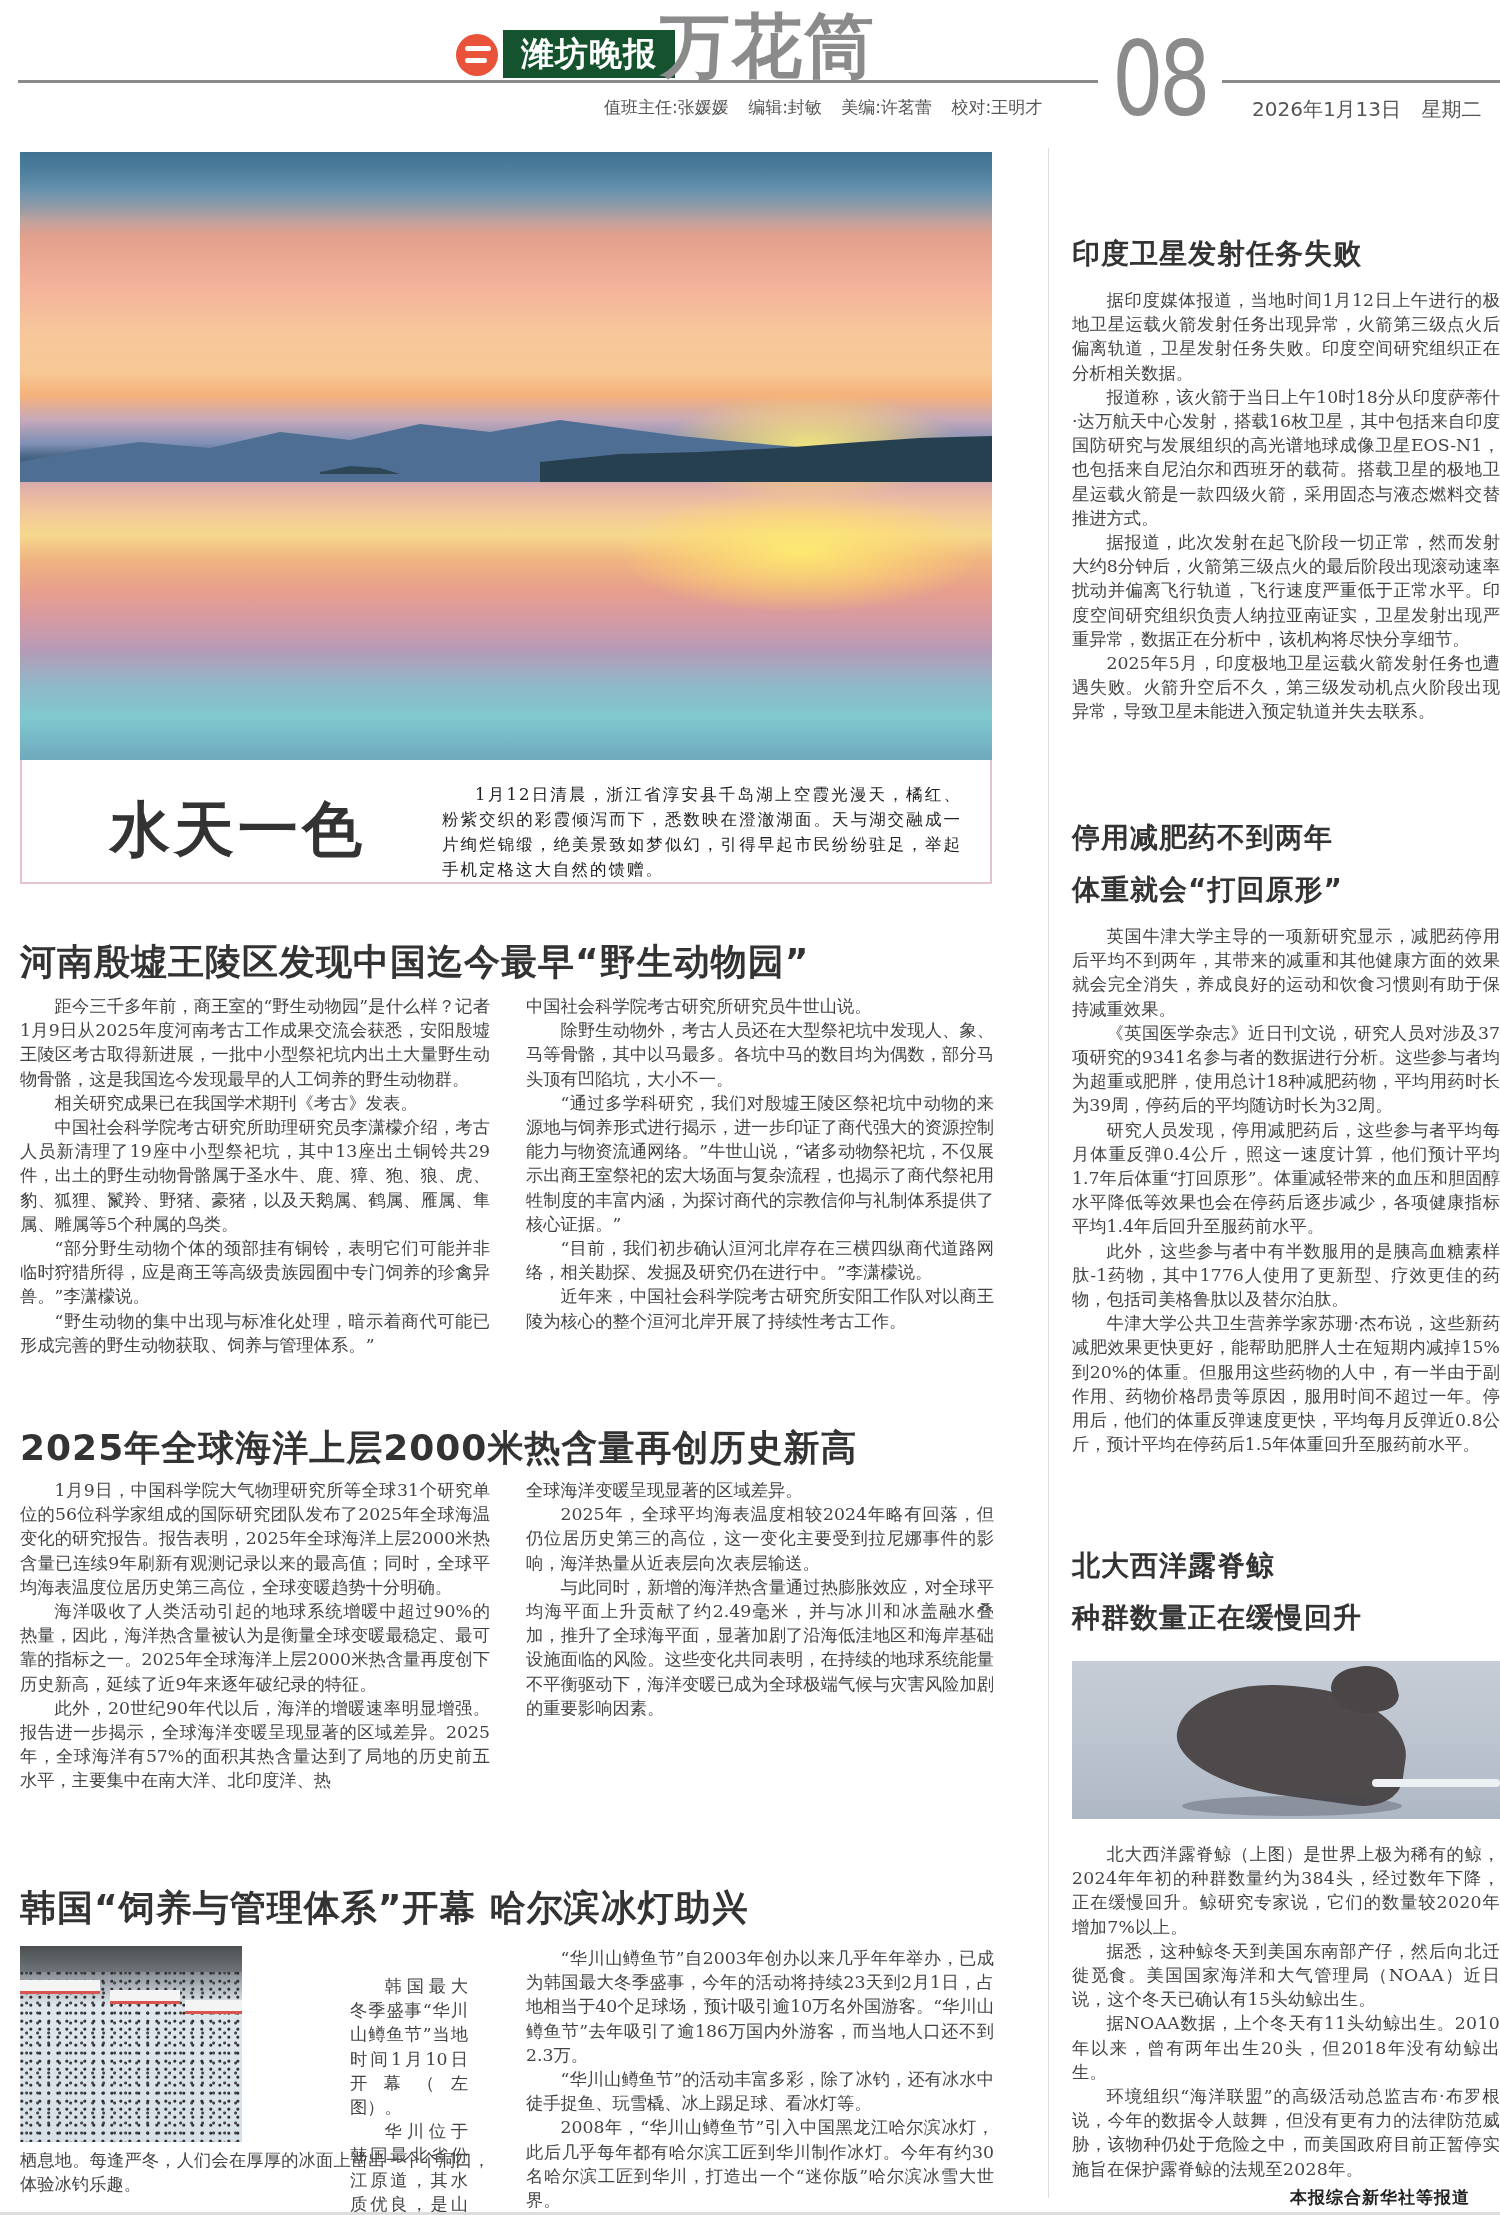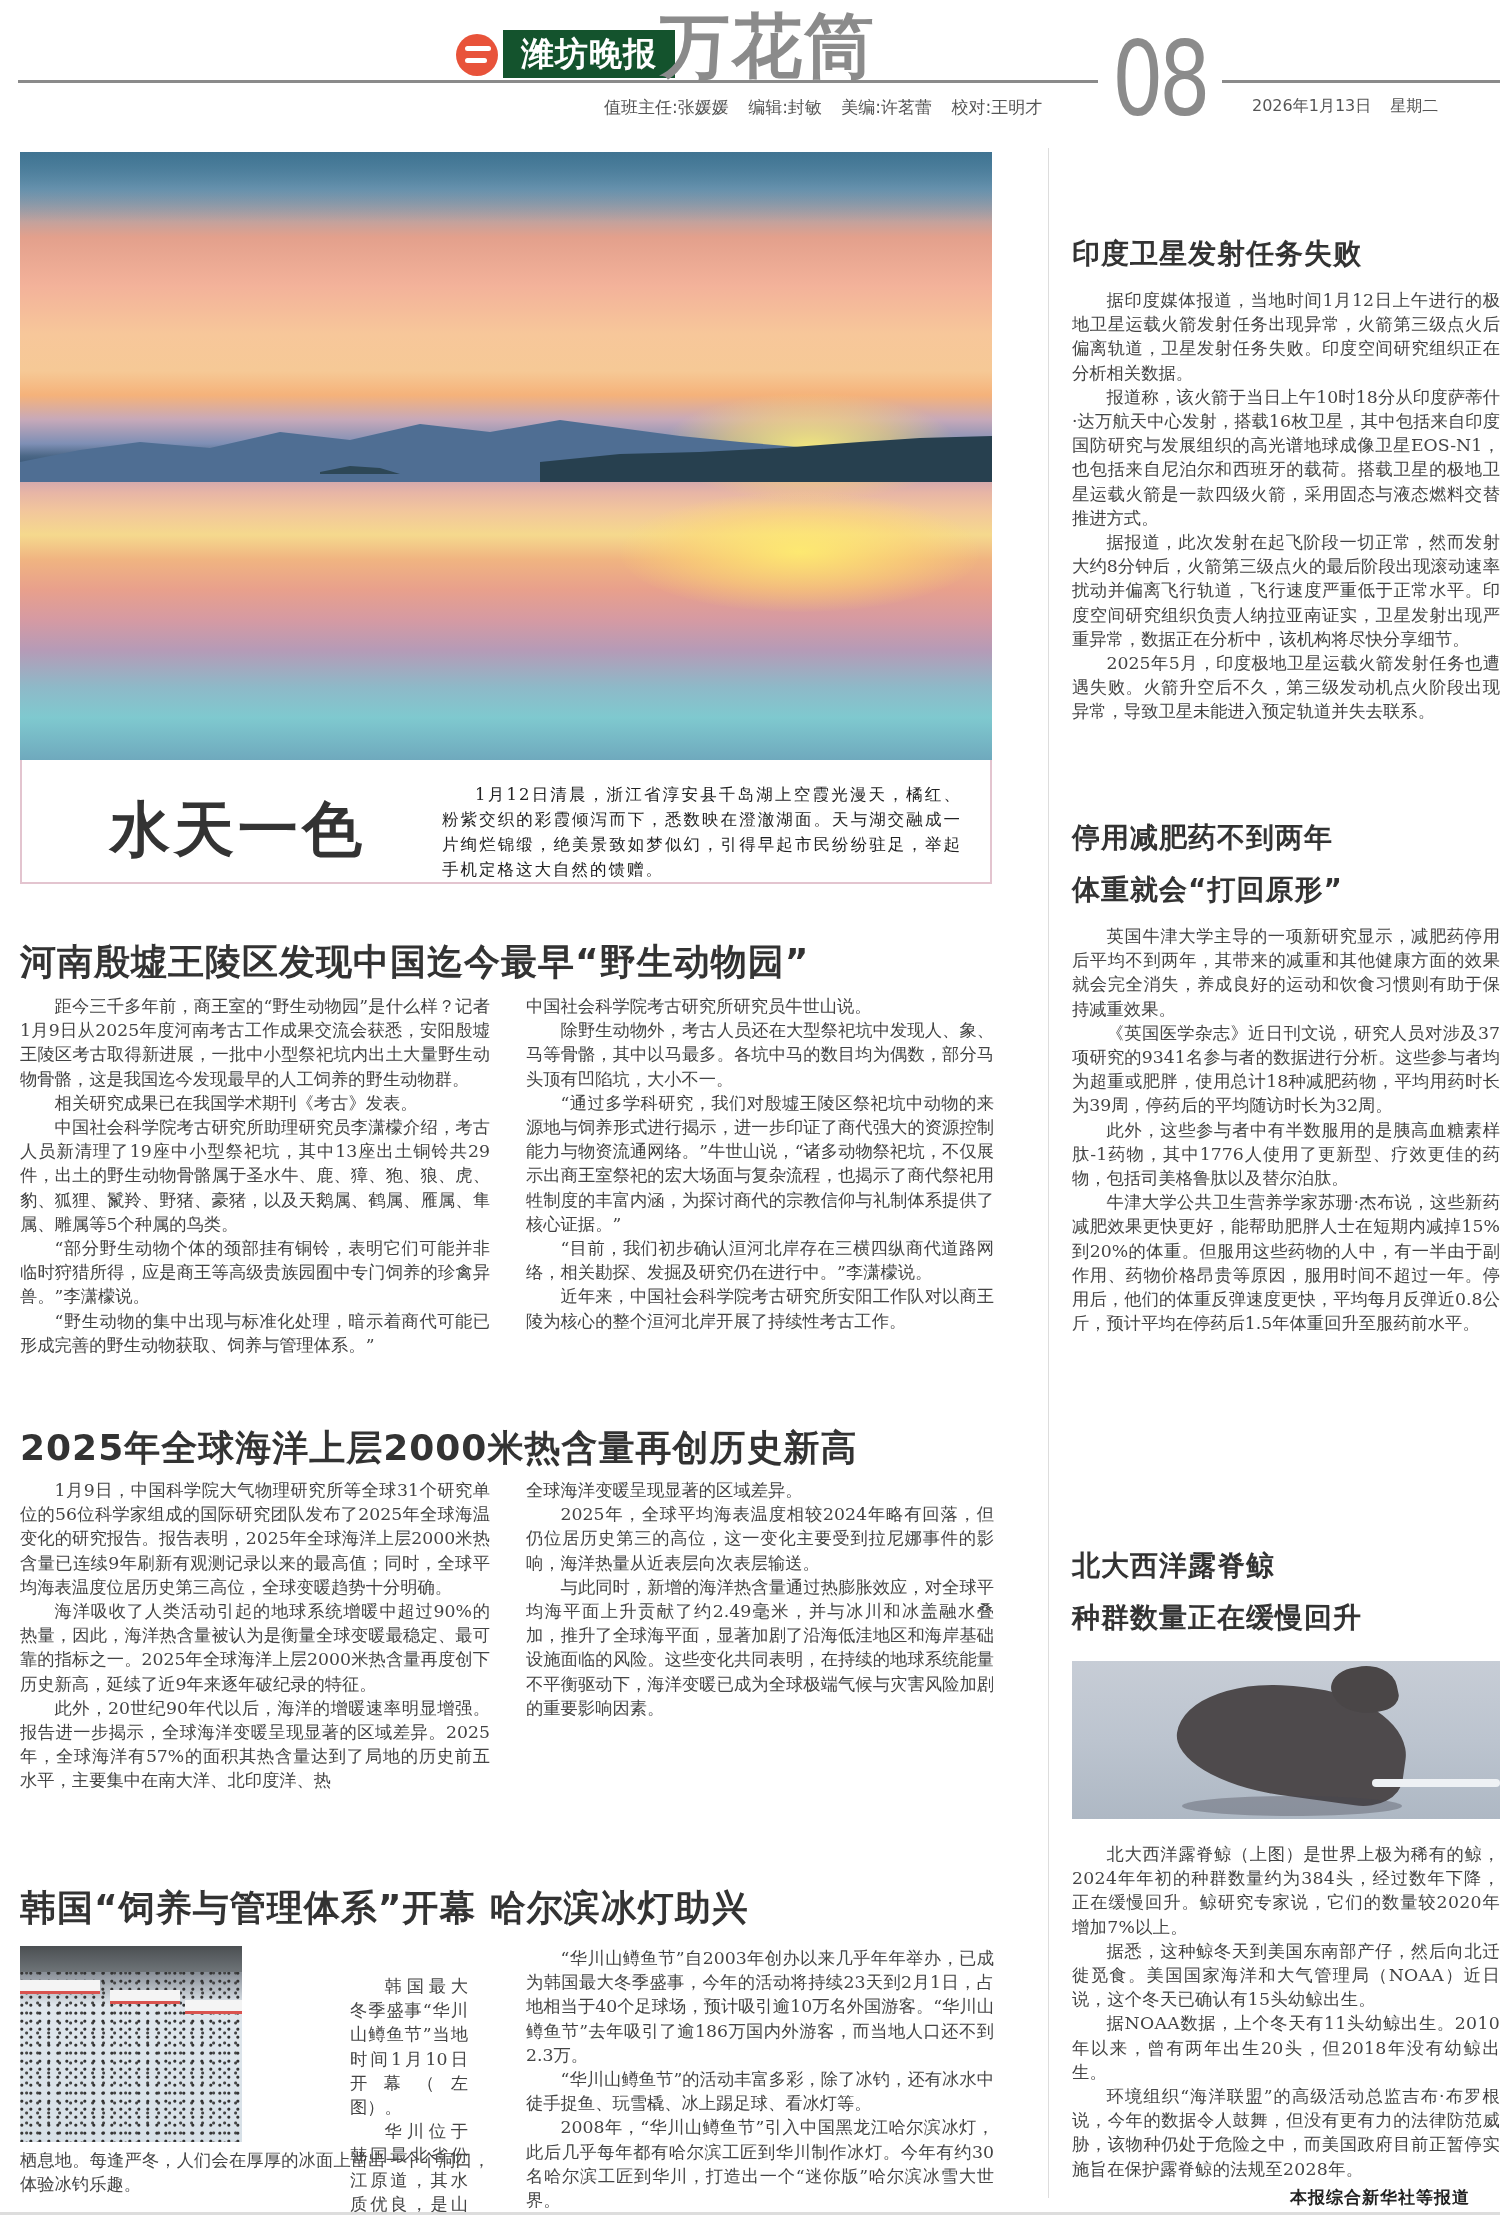--- a/index.html
+++ b/index.html
@@ -16,21 +16,21 @@
                 font-family: "DejaVu Sans", sans-serif; font-weight: bold; font-size: 33px; line-height: 48px; letter-spacing: 1px; }
   .section-name { position: absolute; left: 660px; top: 6px; font-family: "DejaVu Sans", sans-serif; font-weight: bold;
                   font-size: 70px; line-height: 80px; color: #8b8b8b; letter-spacing: 2px; }
   .rule-left { position: absolute; left: 18px; top: 80px; width: 1080px; height: 3px; background: #8a8a8a; }
   .rule-right { position: absolute; left: 1222px; top: 80px; width: 278px; height: 3px; background: #8a8a8a; }
   .page-number { position: absolute; left: 1112px; top: 24px; font-family: "DejaVu Sans", sans-serif; font-size: 104px;
                  line-height: 110px; color: #8b8b8b; letter-spacing: -6px; transform: scaleX(0.78); transform-origin: left top; }
   .credits { position: absolute; left: 604px; top: 96px; font-family: "DejaVu Sans", sans-serif; font-size: 17px; color: #555;
              white-space: nowrap; }
   .credits span { margin-right: 14px; }
-  .date { position: absolute; left: 1252px; top: 96px; font-family: "DejaVu Sans", sans-serif; font-size: 16px; color: #555; white-space: nowrap; }
+  .date { position: absolute; left: 1252px; top: 96px; font-family: "DejaVu Sans", sans-serif; font-size: 20px; color: #555; white-space: nowrap; }
   .date span + span { margin-left: 14px; }
 
   
   .hero-photo { position: absolute; left: 20px; top: 152px; width: 972px; height: 608px; overflow: hidden;
     background:
       linear-gradient(180deg,
         #4f8aa8 0%, #7fa6c0 6%, #e3a08c 14%, #f3b29a 22%, #f7c79a 30%, #f6c996 36%, #f5b27a 40%,
         #c7a9b9 44%, #7e8fb5 48%, #4b6786 50%, #3a5877 51.5%,
         #c9a2b0 53%, #e7b5a6 56%, #f2c69c 59%, #f5d98d 63%, #f0b481 67%, #e8a08c 72%,
         #d59aa3 77%, #b59bb7 82%, #8eb9c8 88%, #7fc9cf 93%, #6fa9bd 100%); }
@@ -176,20 +176,21 @@
   <p>2025年5月，印度极地卫星运载火箭发射任务也遭遇失败。火箭升空后不久，第三级发动机点火阶段出现异常，导致卫星未能进入预定轨道并失去联系。</p>
 </div>
 
 <h2 class="headline h-right" style="top:812px;">
   <span style="display:block;">停用减肥药不到两年</span>
   <span style="display:block;">体重就会“打回原形”</span>
 </h2>
 <div class="body-col" style="left:1072px; top:924px; width:428px;">
   <p>英国牛津大学主导的一项新研究显示，减肥药停用后平均不到两年，其带来的减重和其他健康方面的效果就会完全消失，养成良好的运动和饮食习惯则有助于保持减重效果。</p>
   <p>《英国医学杂志》近日刊文说，研究人员对涉及37项研究的9341名参与者的数据进行分析。这些参与者均为超重或肥胖，使用总计18种减肥药物，平均用药时长为39周，停药后的平均随访时长为32周。</p>
+  <p>研究人员发现，停用减肥药后，这些参与者平均每月体重反弹0.4公斤，照这一速度计算，他们预计平均1.7年后体重“打回原形”。体重减轻带来的血压和胆固醇水平降低等效果也会在停药后逐步减少，各项健康指标平均1.4年后回升至服药前水平。</p>
   <p>此外，这些参与者中有半数服用的是胰高血糖素样肽-1药物，其中1776人使用了更新型、疗效更佳的药物，包括司美格鲁肽以及替尔泊肽。</p>
   <p>牛津大学公共卫生营养学家苏珊·杰布说，这些新药减肥效果更快更好，能帮助肥胖人士在短期内减掉15%到20%的体重。但服用这些药物的人中，有一半由于副作用、药物价格昂贵等原因，服用时间不超过一年。停用后，他们的体重反弹速度更快，平均每月反弹近0.8公斤，预计平均在停药后1.5年体重回升至服药前水平。</p>
 </div>
 
 <h2 class="headline h-right" style="top:1540px;">
   <span style="display:block;">北大西洋露脊鲸</span>
   <span style="display:block;">种群数量正在缓慢回升</span>
 </h2>
 <div class="whale-photo">
   <div class="whale-body"></div>

